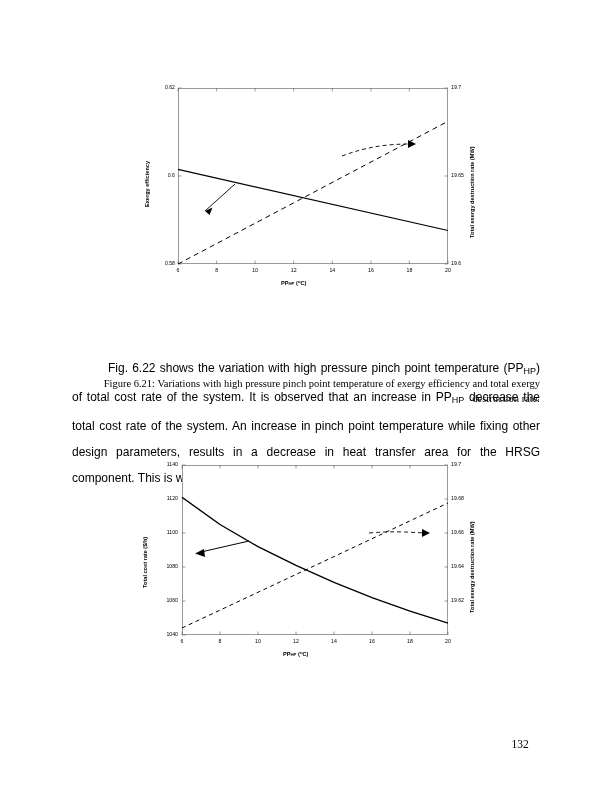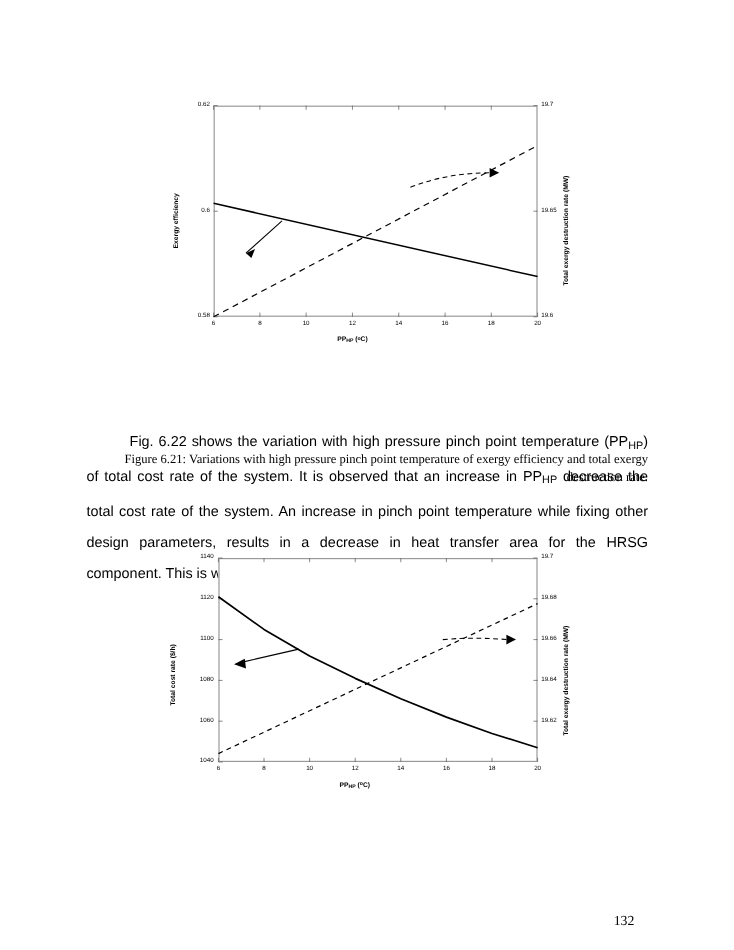--- a/index.html
+++ b/index.html
@@ -114,21 +114,21 @@
     text-align: justify;
     text-indent: 36px;
     font-family: Liberation Sans, sans-serif;
   }
   #paragraph-1 { top: 343px; }
   .body-text sub { font-size: 9px; vertical-align: -0.2em; }
 
   .page-number {
     position: absolute;
     left: 500px;
-    top: 762px;
+    top: 738px;
     width: 40px;
     text-align: center;
     font-size: 11.5px;
     font-family: "Liberation Serif", serif;
   }
 </style>
 </head>
 <body>
 
 <div class="page">

